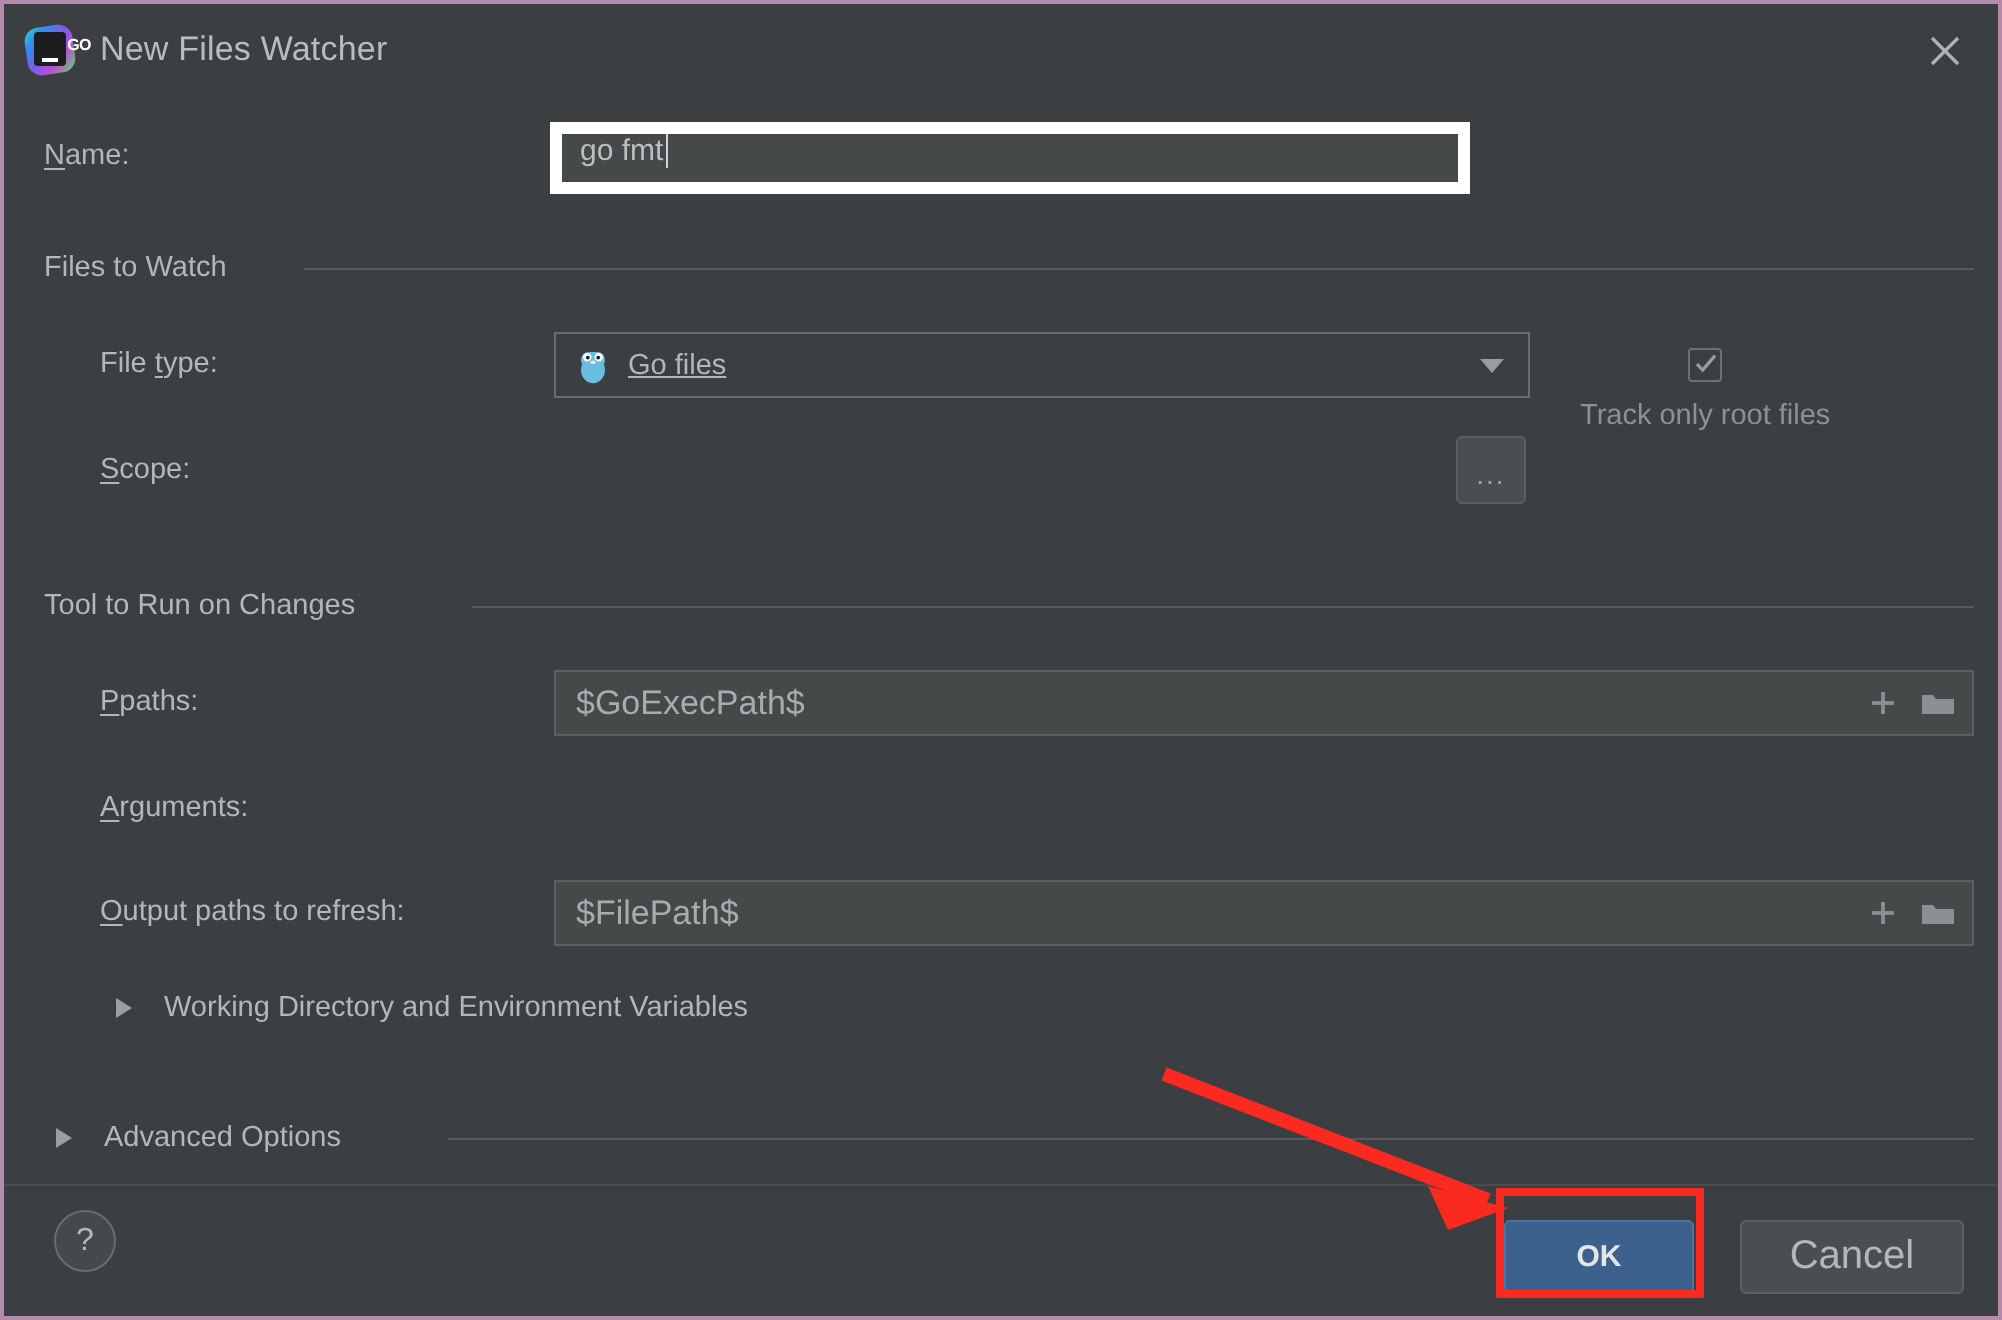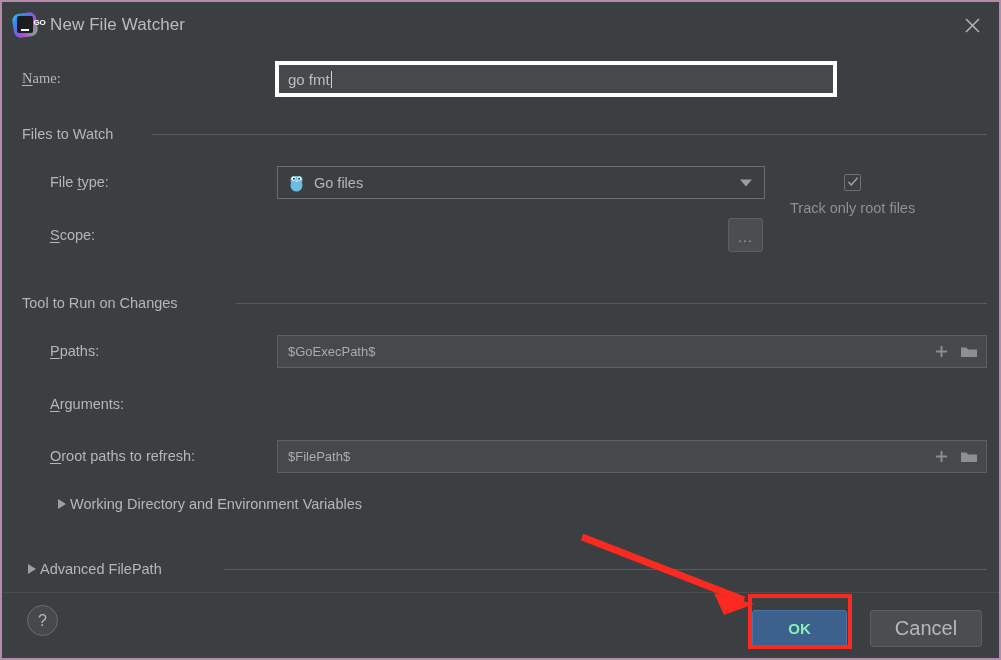--- a/index.html
+++ b/index.html
@@ -116,46 +116,45 @@
   }
 
   
   .field {
     position: absolute;
     background: #45494a;
     border: 1px solid #5e6060;
     display: flex;
     align-items: center;
     padding-left: 10px;
-    font-size: 13px;
+    font-size: 17px;
     color: #a9acae;
   }
   .field.mono {
     font-family: "Liberation Mono", monospace;
     font-size: 13.5px;
     letter-spacing: 0.2px;
   }
   .field .fieldicons {
     position: absolute;
     right: 8px; top: 0; bottom: 0;
     display: flex;
     align-items: center;
     gap: 10px;
   }
   .ficon { width: 18px; height: 18px; display:flex; align-items:center; justify-content:center; cursor: pointer; }
 
   
   .name-input {
     position: absolute;
     left: 273px; top: 13px;
-    width: 562px; height: 36px;
+    width: 460px; height: 36px;
     background: #45494a;
-    border: 4px solid #ffffff;
-    display: flex;
-    align-items: center;
+    border: 6px solid #ffffff;
+    display: flex;
     padding-left: 9px;
     font-size: 15px;
     color: #bcbfc1;
   }
   .caret {
     display: inline-block;
     width: 1px; height: 17px;
     background: #cfd2d4;
     margin-left: 1px;
   }
@@ -228,21 +227,21 @@
     font-size: 14.5px;
     color: #8e9193;
     white-space: nowrap;
   }
 
   
   .disclosure {
     position: absolute;
     display: flex;
     align-items: center;
-    gap: 4px;
+    gap: 16px;
     cursor: pointer;
   }
   .tri {
     width: 0; height: 0;
     border-top: 5.5px solid transparent;
     border-bottom: 5.5px solid transparent;
     border-left: 8px solid #9c9fa1;
   }
   .disclosure-label {
     font-size: 14.5px;
@@ -278,21 +277,21 @@
     left: 750px; top: 17px;
     width: 95px; height: 37px;
     background: #3c618c;
     border: 1px solid #4a75a8;
     border-radius: 3px;
     display: flex;
     align-items: center;
     justify-content: center;
     font-size: 15px;
     font-weight: bold;
-    color: #86efac;
+    color: #e5e5e5;
     cursor: pointer;
   }
   .cancel-btn {
     position: absolute;
     left: 868px; top: 17px;
     width: 112px; height: 37px;
     background: #4b4e50;
     border: 1px solid #5d6062;
     border-radius: 3px;
     display: flex;
@@ -323,42 +322,42 @@
 <div class="window">
 
   <div class="titlebar">
     <div class="app-icon">
       <div class="blob"></div>
       <div class="inner">
         <div class="go-text">GO</div>
         <div class="bar"></div>
       </div>
     </div>
-    <div class="title-text">New File Watcher</div>
+    <div class="title-text">New Files Watcher</div>
     <div class="close-btn">
       <svg width="17" height="17" viewBox="0 0 17 17">
         <line x1="2" y1="2" x2="15" y2="15" stroke="#b0b3b5" stroke-width="1.6"></line>
         <line x1="15" y1="2" x2="2" y2="15" stroke="#b0b3b5" stroke-width="1.6"></line>
       </svg>
     </div>
   </div>
 
   <div class="content">
 
-    <div class="label" style="left:20px; top:22px;font-family:Liberation Serif, serif;"><u>N</u><span>ame:</span></div>
+    <div class="label" style="left:20px; top:22px;"><u>N</u><span>ame:</span></div>
     <div class="name-input">
       <span>go fmt</span>
         <span class="caret"></span>
     </div>
 
     <div class="section-title" style="left:20px; top:78px;">Files to Watch</div>
     <div class="section-rule" style="left:150px; top:86px; width:835px;"></div>
 
     <div class="label" style="left:48px; top:126px;"><span>File </span><u>t</u><span>ype:</span></div>
-    <div class="combo" style="left:275px; top:118px; width:488px; height:33px;">
+    <div class="combo" style="left:275px; top:118px; width:488px; height:33px;text-decoration:underline;">
       <span class="gopher">
         <svg width="17" height="18" viewBox="0 0 17 18">
           <ellipse cx="8.5" cy="11" rx="6" ry="6.6" fill="#69bde0"></ellipse>
           <rect x="2.5" y="2" width="12" height="8" rx="4" fill="#69bde0"></rect>
           <circle cx="5.6" cy="4.6" r="2.1" fill="#ffffff"></circle>
           <circle cx="11.4" cy="4.6" r="2.1" fill="#ffffff"></circle>
           <circle cx="5.9" cy="4.8" r="0.95" fill="#1b1d1f"></circle>
           <circle cx="11.1" cy="4.8" r="0.95" fill="#1b1d1f"></circle>
           <ellipse cx="8.5" cy="7.1" rx="1.2" ry="0.8" fill="#f0f0f0"></ellipse>
         </svg>
@@ -395,21 +394,21 @@
         <span class="ficon">
           <svg width="18" height="15" viewBox="0 0 18 15">
             <path d="M1 3.5 L1 13 L17 13 L17 5.5 L8 5.5 L6.5 3.5 Z" fill="#8d9092"></path>
           </svg>
         </span>
       </span>
     </div>
 
     <div class="label" style="left:48px; top:348px;"><u>A</u><span>rguments:</span></div>
 
-    <div class="label" style="left:48px; top:400px;"><u>O</u><span>root paths to refresh:</span></div>
+    <div class="label" style="left:48px; top:400px;"><u>O</u><span>utput paths to refresh:</span></div>
     <div class="field" style="left:275px; top:392px; width:710px; height:33px;">
       <span>$FilePath$</span>
       <span class="fieldicons">
         <span class="ficon">
           <svg width="15" height="15" viewBox="0 0 15 15">
             <line x1="7.5" y1="2" x2="7.5" y2="13" stroke="#8d9092" stroke-width="1.9"></line>
             <line x1="2" y1="7.5" x2="13" y2="7.5" stroke="#8d9092" stroke-width="1.9"></line>
           </svg>
         </span>
         <span class="ficon">
@@ -420,21 +419,21 @@
       </span>
     </div>
 
     <div class="disclosure" style="left:56px; top:448px;">
       <span class="tri"></span>
       <span class="disclosure-label">Working Directory and Environment Variables</span>
     </div>
 
     <div class="disclosure" style="left:26px; top:513px;">
       <span class="tri"></span>
-      <span class="disclosure-label">Advanced FilePath</span>
+      <span class="disclosure-label">Advanced Options</span>
     </div>
     <div class="section-rule" style="left:222px; top:521px; width:763px;"></div>
 
   </div>
 
   <div class="bottombar">
     <div class="help-btn">?</div>
     <div class="ok-btn">OK</div>
     <div class="cancel-btn">Cancel</div>
   </div>

